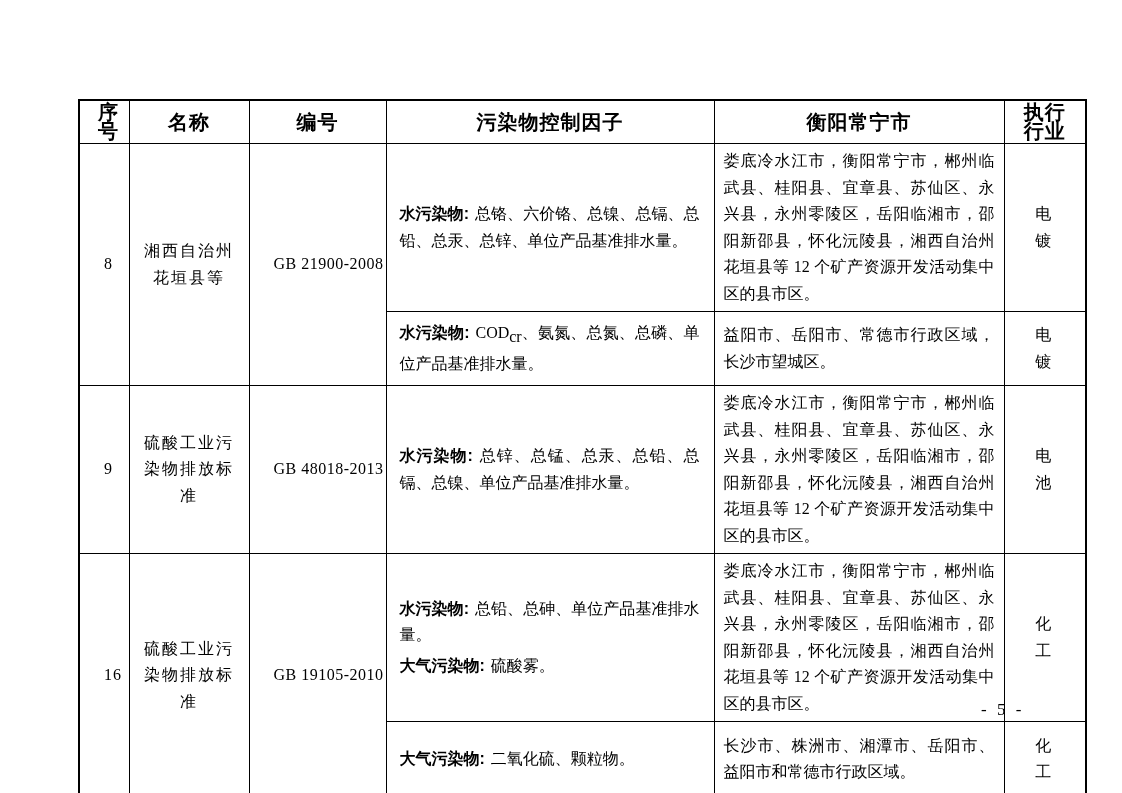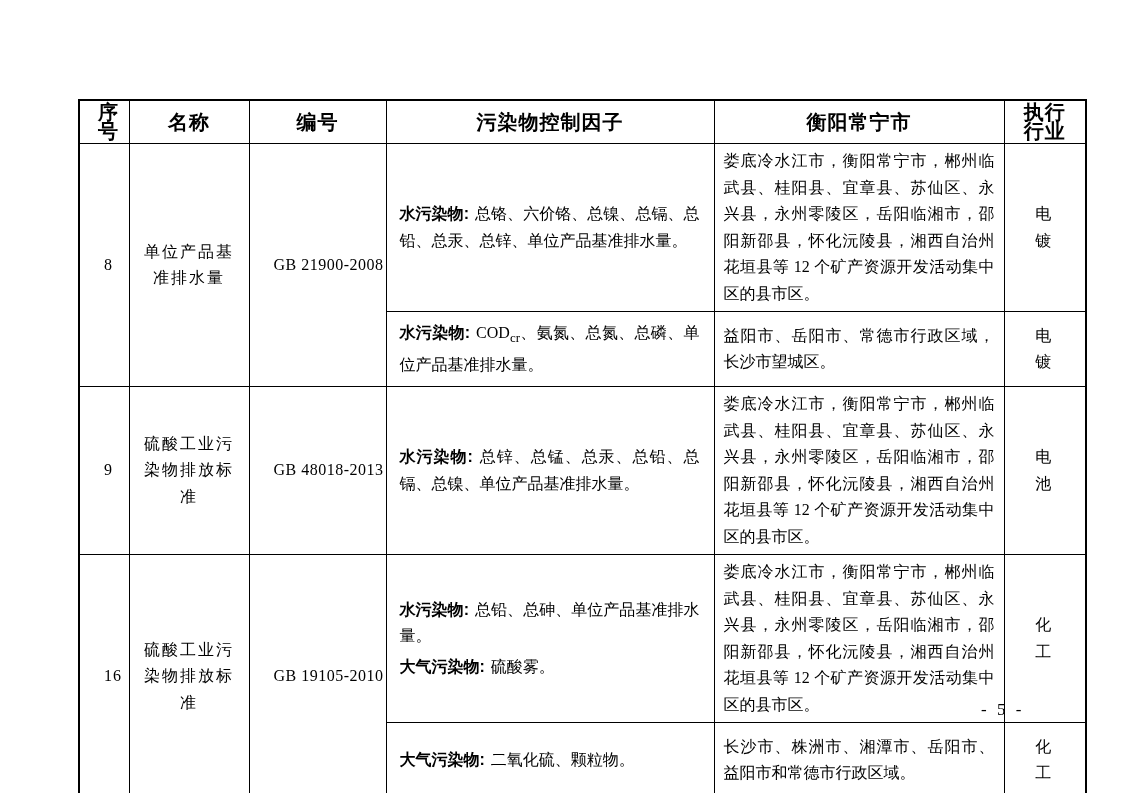--- a/index.html
+++ b/index.html
@@ -71,21 +71,21 @@
   }
   .pline {
     margin: 4px;
   }
   .plabel {
     font-family: "Liberation Sans", sans-serif;
     font-weight: bold;
     margin-right: 6px;
   }
   sub.cod-sub {
-    font-size: 13px;
+    font-size: 16px;
   }
   tr.h-134 { height: 134px; }
   tr.h-64  { height: 64px; }
   tr.h-152 { height: 152px; }
   tr.h-76  { height: 76px; }
   .page-number {
     position: absolute;
     left: 981px;
     top: 700px;
     font-size: 17px;
@@ -112,21 +112,21 @@
       <th>编号</th>
       <th>污染物控制因子</th>
       <th>衡阳常宁市</th>
       <th>执行行业</th>
     </tr>
   </thead>
   <tbody>
 
     <tr class="h-134">
       <td class="center" rowspan="2">8</td>
-      <td class="name-cell" rowspan="2">单位产品基准排水量</td>
+      <td class="name-cell" rowspan="2">湘西自治州花垣县等</td>
       <td class="code-cell" rowspan="2">GB 21900-2008</td>
       <td class="pollutant-cell">
         <p class="pline"><span class="plabel">水污染物:</span><span>总铬、六价铬、总镍、总镉、总铅、总汞、总锌、单位产品基准排水量。</span></p>
       </td>
       <td class="region-cell">娄底冷水江市，衡阳常宁市，郴州临武县、桂阳县、宜章县、苏仙区、永兴县，永州零陵区，岳阳临湘市，邵阳新邵县，怀化沅陵县，湘西自治州花垣县等 12 个矿产资源开发活动集中区的县市区。</td>
       <td class="industry-cell">电镀</td>
     </tr>
 
     <tr class="h-64">
       <td class="pollutant-cell">

